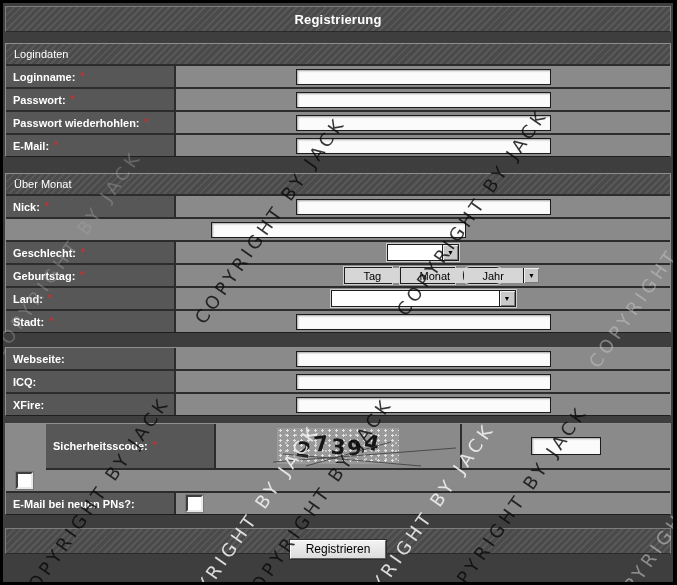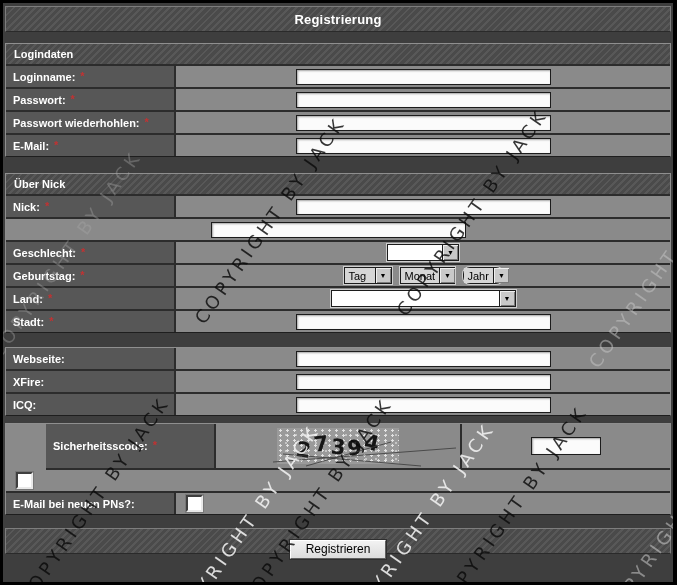--- a/index.html
+++ b/index.html
@@ -22,21 +22,21 @@
     box-sizing:border-box;margin:0 1px 16px 1px;border:1px solid #8f8f8f;border-bottom-color:#1e1e1e;
     background:#8a8a8a;
   }
   .form-table.mb14{margin-bottom:14px;}
   .form-table.mb7{margin-bottom:7px;}
   .form-table.mb13{margin-bottom:13px;}
   .section-header{
     box-sizing:border-box;height:22px;display:flex;align-items:center;
     padding-left:8px;border-bottom:2px solid #2c2c2c;
   }
-  .section-header span{color:#fff;font-weight:bold;font-size:11px;}
+  .section-header span{color:#fff;font-weight:normal;font-size:11px;}
   .form-row{display:flex;align-items:stretch;min-height:21px;border-bottom:2px solid #2c2c2c;}
   .form-row:last-child{border-bottom:none;}
   .captcha-row{min-height:44px;margin-left:40px;}
   .cell{display:flex;align-items:center;}
   .label-cell{
     flex:0 0 170px;box-sizing:border-box;background:#575757;
     border-right:2px solid #2c2c2c;padding-left:7px;
   }
   .row-label{color:#fff;font-weight:bold;font-size:11px;}
   .req{color:#c23232;font-weight:bold;font-size:11px;margin-left:5px;position:relative;top:-1px;}
@@ -47,21 +47,21 @@
     box-sizing:border-box;width:255px;height:16px;background:#fbfbfb;
     border:1px solid #1c1c1c;box-shadow:inset 1px 1px 2px rgba(0,0,0,.35);
     font-size:11px;padding:0 3px;outline:none;
   }
   .security-input{width:70px;height:18px;}
   
   .winselect{
     display:inline-flex;align-items:stretch;box-sizing:border-box;height:17px;
     border:1px solid #1c1c1c;background:#fff;box-shadow:0 0 0 1px #cfcfcf;
   }
-  .ws-txt{flex:1;display:flex;align-items:center;padding:0 4px;font-size:11px;color:#000;background:#fff;}
+  .ws-txt{flex:1;display:flex;align-items:center;padding:0 19px;font-size:11px;color:#000;background:#fff;}
   .ws-btn{
     flex:0 0 15px;display:flex;align-items:center;justify-content:center;
     background:#c9c9c9;border-left:1px solid #1c1c1c;font-size:7px;color:#000;
     box-shadow:inset 1px 1px 0 #efefef, inset -1px -1px 0 #7a7a7a;
   }
   .winselect.gray .ws-txt{background:#d6d6d6;}
   .w-small{width:72px;}
   .w-wide{width:185px;}
   .w-day{width:48px;}
   .w-month{width:55px;}
@@ -148,21 +148,21 @@
             <span class="row-label">E-Mail:</span>
             <span class="req">*</span>
           </div>
           <div class="cell content-cell center">
             <input class="text-input" type="text" style="">
           </div>
         </div>
       </div>
       <div class="form-table mb14">
         <div class="section-header striped">
-          <span>Über Nick</span>
+          <span>Über Monat</span>
         </div>
         <div class="form-row">
           <div class="cell label-cell">
             <span class="row-label">Nick:</span>
             <span class="req">*</span>
           </div>
           <div class="cell content-cell center">
             <input class="text-input" type="text" style="">
           </div>
         </div>
@@ -231,29 +231,29 @@
         <div class="form-row">
           <div class="cell label-cell">
             <span class="row-label">Webseite:</span>
           </div>
           <div class="cell content-cell center">
             <input class="text-input" type="text" style="">
           </div>
         </div>
         <div class="form-row">
           <div class="cell label-cell">
+            <span class="row-label">ICQ:</span>
+          </div>
+          <div class="cell content-cell center">
+            <input class="text-input" type="text" style="">
+          </div>
+        </div>
+        <div class="form-row">
+          <div class="cell label-cell">
             <span class="row-label">XFire:</span>
-          </div>
-          <div class="cell content-cell center">
-            <input class="text-input" type="text" style="">
-          </div>
-        </div>
-        <div class="form-row">
-          <div class="cell label-cell">
-            <span class="row-label">ICQ:</span>
           </div>
           <div class="cell content-cell center">
             <input class="text-input" type="text" style="">
           </div>
         </div>
       </div>
       <div class="form-table mb13">
         <div class="form-row captcha-row">
           <div class="cell label-cell">
             <span class="row-label">Sicherheitsscode:</span>

